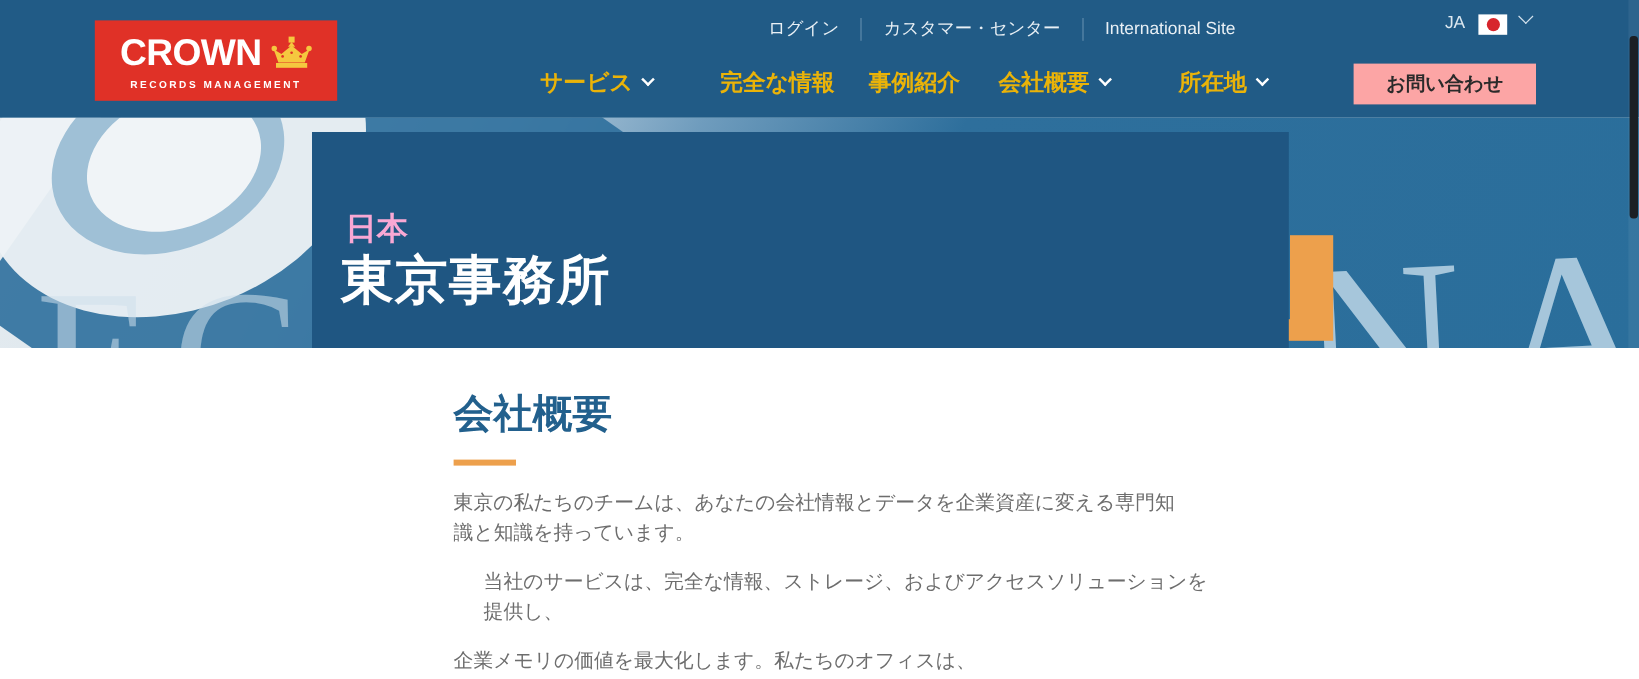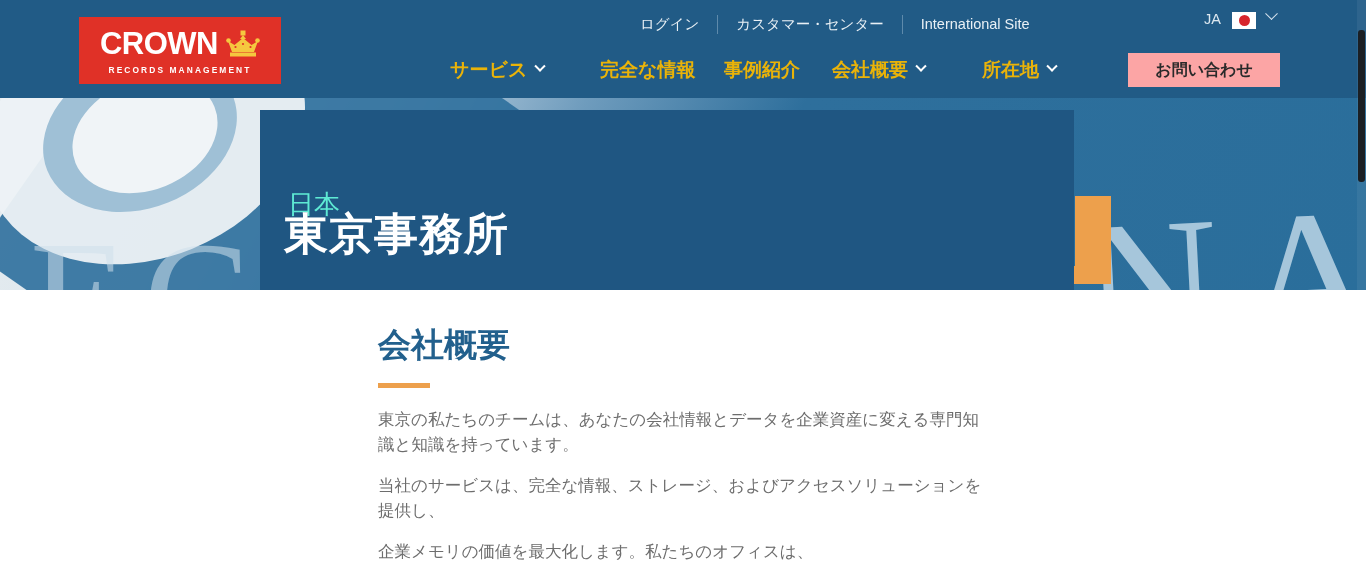--- a/index.html
+++ b/index.html
@@ -156,21 +156,21 @@
     background: #eda04c;
   }
   .hero-panel {
     position: absolute; left: 260px; top: 12px;
     width: 814px; height: 180px;
     background: #1f5682;
     z-index: 6;
   }
   .hero-kicker {
     position: absolute; left: 28px; top: 67px;
-    color: #5eead4; font-size: 26px; font-weight: 400; line-height: 1; margin-top: 14px;
+    color: #f9a8d4; font-size: 26px; font-weight: 700; line-height: 1;
   }
   .hero-title {
     position: absolute; left: 24px; top: 100px;
     color: #ffffff; font-size: 44px; font-weight: 700;
     line-height: 1.1; letter-spacing: 1px;
   }
 
   
   .content {
     position: absolute; top: 290px; left: 0;
@@ -184,21 +184,21 @@
   .sec-rule {
     position: absolute; left: 378px; top: 93px;
     width: 52px; height: 5px; background: #eda04c;
   }
   .para {
     position: absolute; left: 378px;
     width: 608px;
     color: #6d6d6d; font-size: 16.5px; line-height: 25px;
   }
   .p1 { top: 117px; }
-  .p2 { top: 183px; }
+  .p2 { top: 183px; margin-left: 25px; }
   .p3 { top: 249px; }
 
   
   .scroll-track {
     position: absolute; top: 0; right: 0;
     width: 9px; height: 566px; background: rgba(255,255,255,0.06);
     z-index: 40;
   }
   .scroll-thumb {
     position: absolute; top: 30px; right: 1px;

